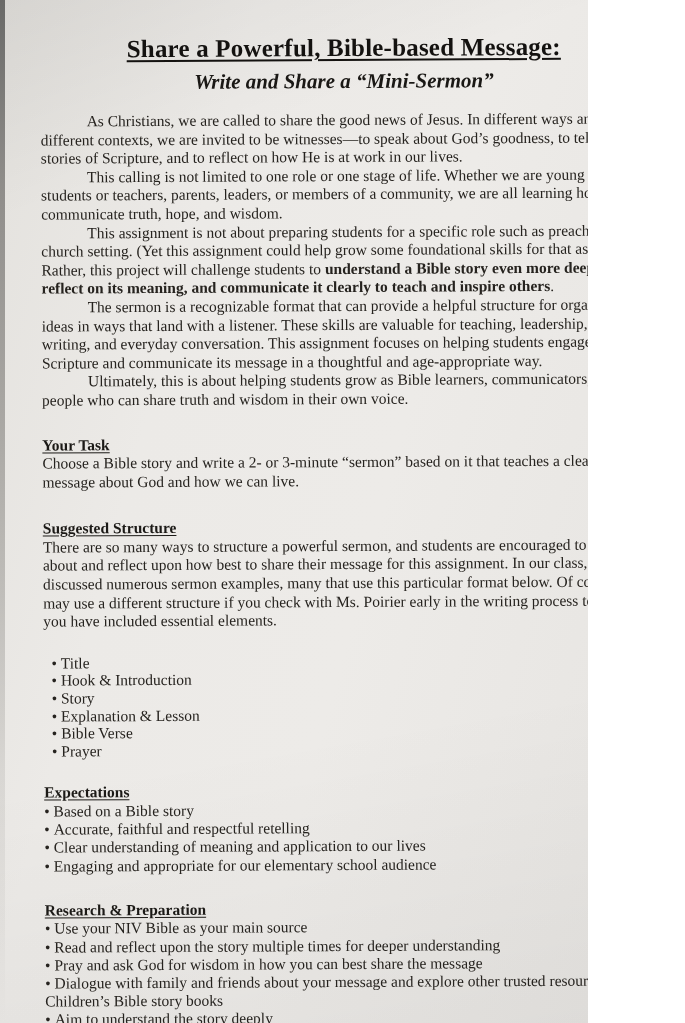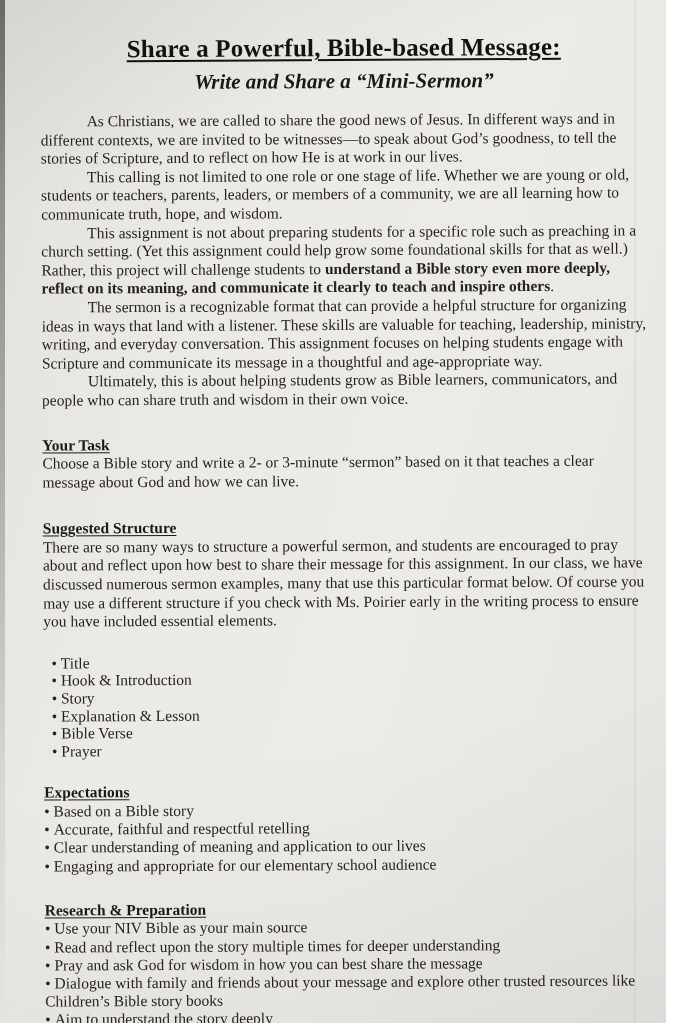--- a/index.html
+++ b/index.html
@@ -5,21 +5,21 @@
   html, body {
     margin: 0;
     padding: 0;
     width: 685px;
     height: 1023px;
     overflow: hidden;
     font-family: "Liberation Serif", "DejaVu Serif", serif;
   }
   .photo {
     position: relative;
-    width: 666px;
+    width: 588px;
     height: 1023px;
     background:
       linear-gradient(160deg, rgba(0,0,0,0.06) 0%, rgba(0,0,0,0.0) 18%),
       linear-gradient(350deg, rgba(0,0,0,0.045) 0%, rgba(0,0,0,0.0) 30%),
       linear-gradient(105deg, #e3e1dd 0%, #eceae7 30%, #edebe8 60%, #e7e5e2 100%);
     overflow: hidden;
   }
   .edge-left {
     position: absolute;
     left: 0; top: 0;

